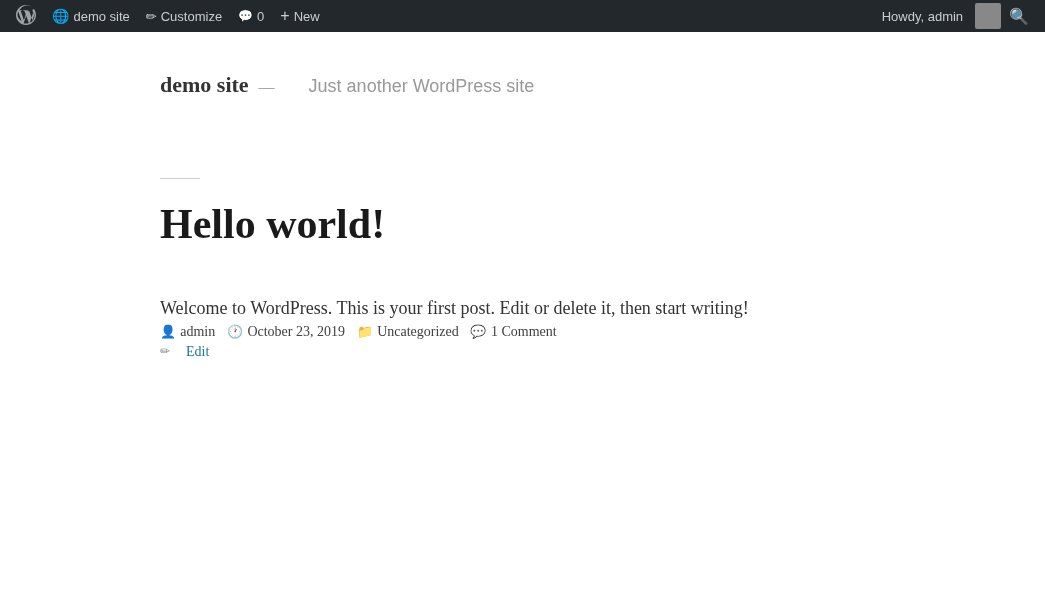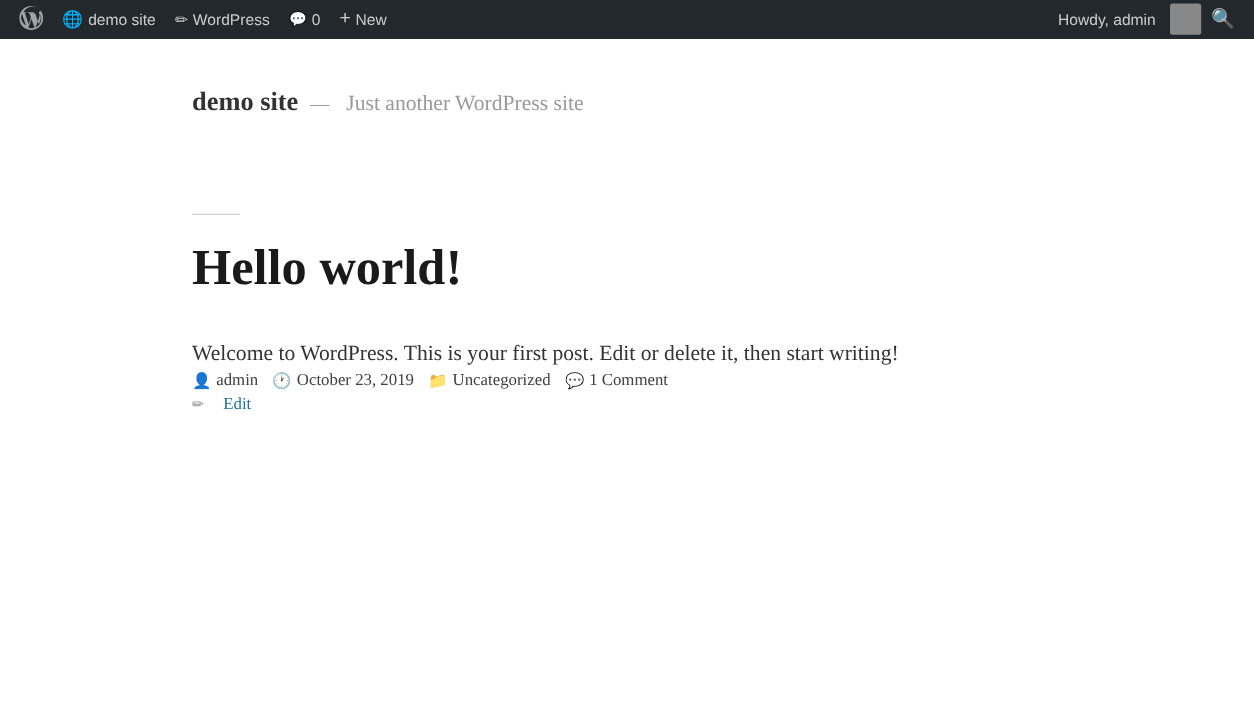--- a/index.html
+++ b/index.html
@@ -96,26 +96,26 @@
 
     .site-title {
       font-family: Georgia, serif;
       font-size: 22px;
       font-weight: bold;
       color: #333;
       display: inline;
     }
 
     .site-tagline {
-      font-family: Liberation Serif, serif;
+      font-family: Liberation Sans, sans-serif;
       font-size: 18px;
       color: #999;
       font-weight: normal;
       display: inline;
-      margin-left: 4px;
+      margin-left: 24px;
     }
 
     .site-title-separator {
       color: #999;
       margin: 0 6px;
     }
 
     
     .nav-area {
       height: 60px;
@@ -128,21 +128,21 @@
       width: 40px;
       margin: 0 0 20px 0;
     }
 
     .post-title {
       font-family: Georgia, serif;
       font-size: 42px;
       font-weight: bold;
       color: #1a1a1a;
       line-height: 1.2;
-      margin-bottom: 30px;
+      margin-bottom: 44px;
     }
 
     .post-content {
       font-family: Georgia, serif;
       font-size: 18px;
       line-height: 1.7;
       color: #333;
     }
 
     .post-meta {
@@ -206,21 +206,21 @@
     </span>
   </div>
 
   <div class="admin-bar-item">
     <span style="margin-right:4px; font-size:14px;">🌐</span>
     <span>demo site</span>
   </div>
 
   <div class="admin-bar-item">
     <span style="margin-right:4px;">✏</span>
-    <span>WordPress</span>
+    <span>Customize</span>
   </div>
 
   <div class="admin-bar-item">
     <span class="comment-bubble" style="margin-right:4px;">💬</span>
     <span>0</span>
   </div>
 
   <div class="admin-bar-item">
     <span style="margin-right:4px; font-size:16px;">+</span>
     <span>New</span>

